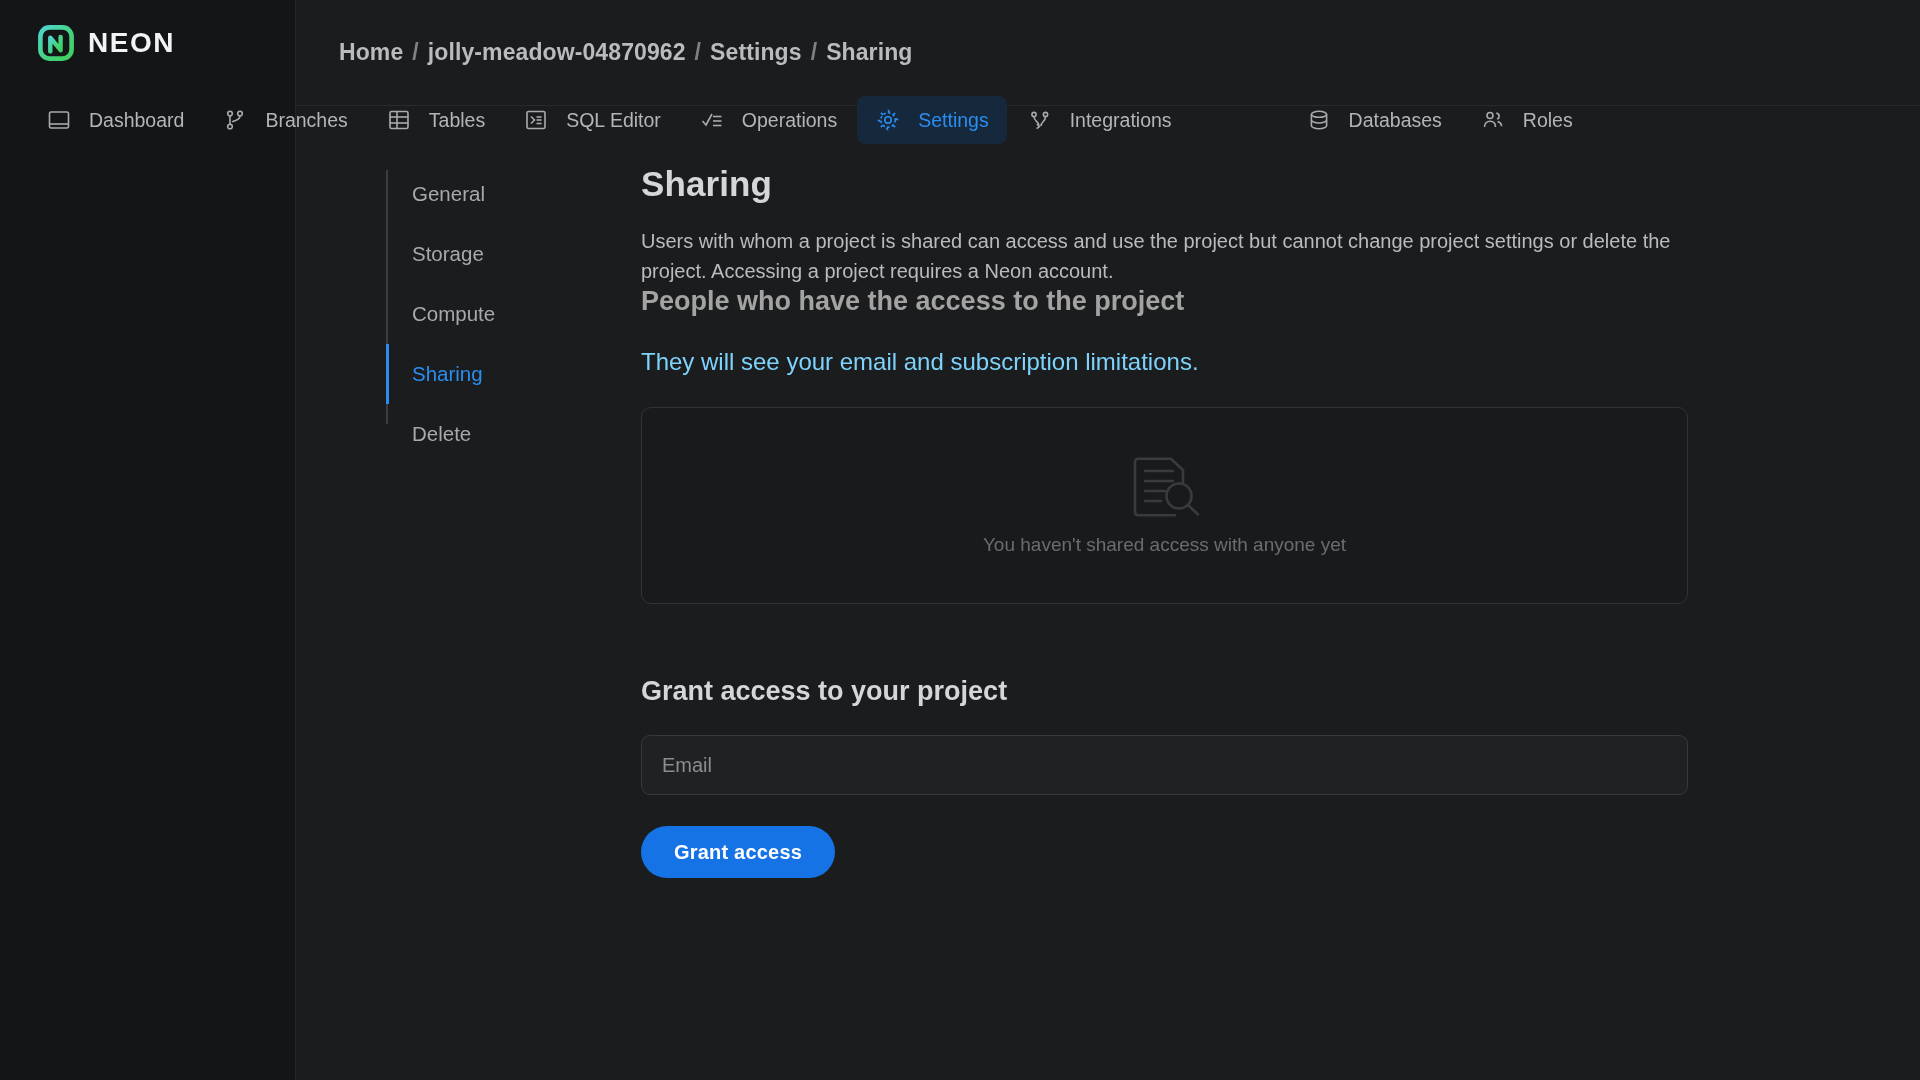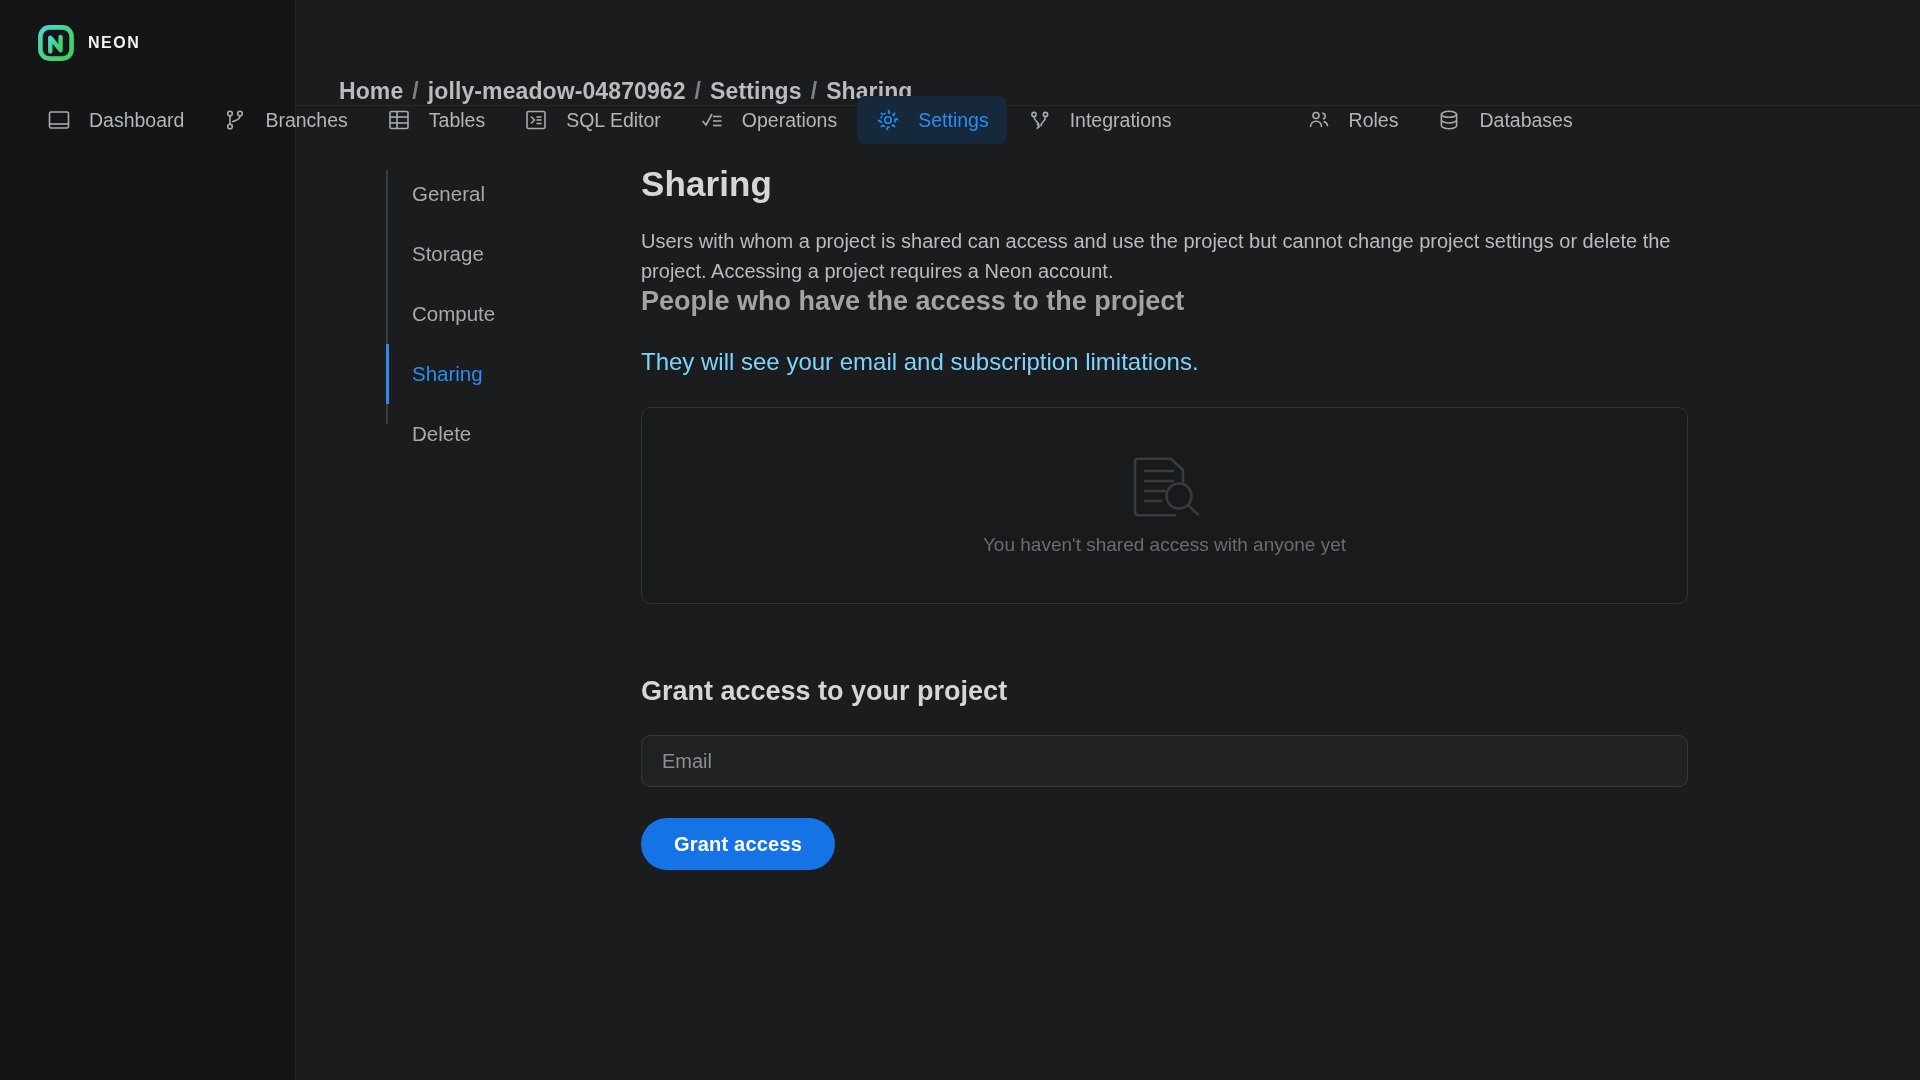--- a/index.html
+++ b/index.html
@@ -35,21 +35,21 @@
     height: 86px;
     padding-left: 38px;
   }
   .brand-mark {
     width: 36px; height: 36px;
     flex: 0 0 36px;
     position: relative;
   }
   .brand-name {
     color: #f2f3f4;
-    font-size: 16px;
+    font-size: 28px;
     font-weight: bold;
     letter-spacing: 1.5px;
   }
   .nav {
     padding: 10px 28px 0 28px;
     display: flex;
     flex-direction: row;
     gap: 2px;
   }
   .nav-item {
@@ -90,21 +90,21 @@
     background: #1b1c1d;
     display: flex;
     flex-direction: column;
     min-width: 0;
   }
   .topbar {
     height: 106px;
     flex: 0 0 106px;
     border-bottom: 1px solid #282a2c;
     display: flex;
-    align-items: flex-end;
+    align-items: center;
     padding-left: 43px;
     background: #1b1c1d;
   }
   .breadcrumb {
     display: flex;
     align-items: center;
     gap: 9px;
     font-size: 23px;
     font-weight: bold;
     color: #b9bbbe;
@@ -211,21 +211,21 @@
   }
   .grant-title {
     font-size: 27px;
     font-weight: bold;
     color: #d4d6d8;
     margin-bottom: 28px;
   }
   .email-input {
     display: block;
     width: 1047px;
-    height: 52px;
+    height: 60px;
     background: #202122;
     border: 1px solid #36393b;
     border-radius: 9px;
     color: #dcdee0;
     font-size: 20px;
     font-family: "Liberation Sans", sans-serif;
     padding: 0 20px;
     outline: none;
     margin-bottom: 31px;
   }
@@ -353,38 +353,38 @@
           </svg>
         </span>
         <span>Integrations</span>
       </div>
 
       <div class="nav-sep"></div>
 
       <div class="nav-item">
         <span class="nav-icon">
           <svg width="24" height="24" viewBox="0 0 24 24" fill="none" stroke="#a8abae" stroke-width="1.6">
+            <ellipse cx="12" cy="6.3" rx="7.6" ry="3"></ellipse>
+            <path d="M4.4 6.3 L4.4 17.7 C4.4 19.3 7.8 20.7 12 20.7 C16.2 20.7 19.6 19.3 19.6 17.7 L19.6 6.3"></path>
+            <path d="M4.4 12 C4.4 13.6 7.8 15 12 15 C16.2 15 19.6 13.6 19.6 12"></path>
+          </svg>
+        </span>
+        <span>Databases</span>
+      </div>
+
+      <div class="nav-item">
+        <span class="nav-icon">
+          <svg width="24" height="24" viewBox="0 0 24 24" fill="none" stroke="#a8abae" stroke-width="1.6">
             <circle cx="9" cy="7.5" r="3"></circle>
             <path d="M3.5 19 C3.5 15.3 5.9 13.3 9 13.3 C12.1 13.3 14.5 15.3 14.5 19"></path>
             <path d="M15.3 5.1 C17.1 5.4 18.2 6.6 18.2 8.2 C18.2 9.6 17.3 10.7 16 11.1"></path>
             <path d="M16.6 13.6 C19 14.2 20.5 15.9 20.5 18.2"></path>
           </svg>
         </span>
         <span>Roles</span>
-      </div>
-
-      <div class="nav-item">
-        <span class="nav-icon">
-          <svg width="24" height="24" viewBox="0 0 24 24" fill="none" stroke="#a8abae" stroke-width="1.6">
-            <ellipse cx="12" cy="6.3" rx="7.6" ry="3"></ellipse>
-            <path d="M4.4 6.3 L4.4 17.7 C4.4 19.3 7.8 20.7 12 20.7 C16.2 20.7 19.6 19.3 19.6 17.7 L19.6 6.3"></path>
-            <path d="M4.4 12 C4.4 13.6 7.8 15 12 15 C16.2 15 19.6 13.6 19.6 12"></path>
-          </svg>
-        </span>
-        <span>Databases</span>
       </div>
 
     </nav>
   </aside>
 
   <section class="main">
 
     <header class="topbar">
       <div class="breadcrumb">
         <span class="crumb">Home</span>

